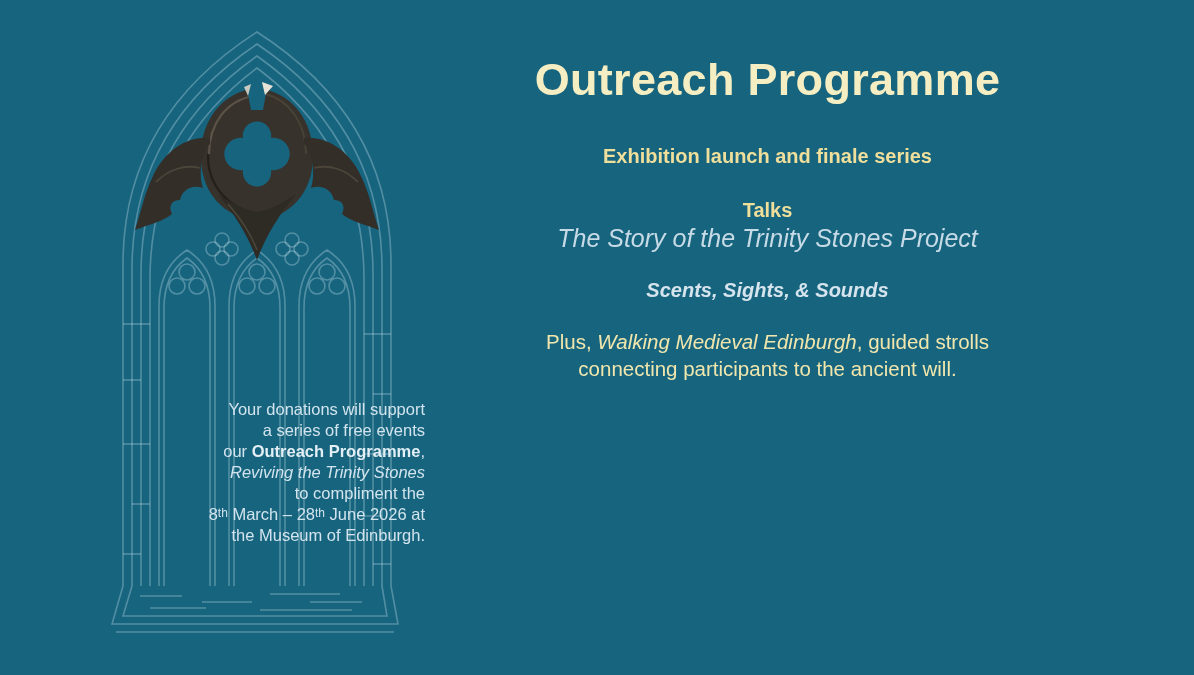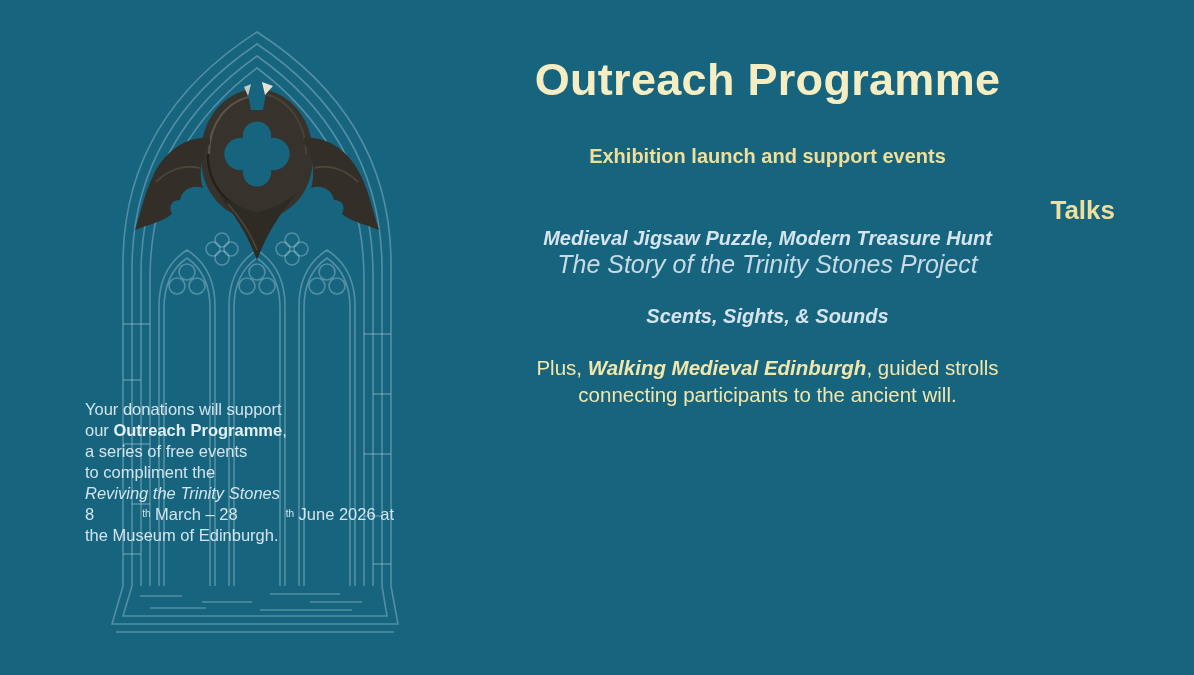--- a/index.html
+++ b/index.html
@@ -9,58 +9,57 @@
     background:#17647F;
     overflow:hidden;
     font-family:"Liberation Sans", sans-serif;
   }
   
   .window-figure{position:absolute;left:110px;top:24px;width:290px;height:616px;margin:0;}
   .window-figure svg{width:100%;height:100%;display:block;}
   
   .donation-note{
     position:absolute;left:85px;top:399px;width:340px;
-    text-align:left;
+    text-align:right;
     color:#D2E4ED;
     font-size:16.5px;line-height:21px;
   }
   .donation-note .note-line{white-space:nowrap;}
   .donation-note b{font-weight:bold;color:#E2EFF5;}
   .i{font-style:italic;}
-  .sup{font-size:10px;vertical-align:top;position:relative;top:-1px;padding-left:48px;}
+  .sup{font-size:12px;vertical-align:top;position:relative;top:-1px;}
   
   .content{position:absolute;left:420px;top:56px;width:695px;text-align:center;}
   .page-title{
     margin:0;font-size:45px;font-weight:bold;line-height:48px;
     color:#F6EEC3;letter-spacing:0.3px;
   }
   .subtitle{
     margin:40px 0 0;font-size:20px;font-weight:bold;line-height:24px;
     color:#EFDF9B;
   }
   .talks-heading{
-    margin:29px 0 0;font-size:26px;font-weight:bold;line-height:26px;
+    margin:29px 0 0;font-size:20px;font-weight:bold;line-height:26px;
     color:#EFDF9B;
-    text-align:right;
   }
   .talk{margin:26px 0 0;}
   .talk.first{margin-top:2px;}
   .talk-title{
     font-size:20px;font-weight:bold;font-style:italic;line-height:26px;
     color:#D5E4ED;
   }
   .talk-sub{
     font-size:25px;font-style:italic;line-height:26px;
     color:#C7DBE6;
   }
   .closing{
     margin:25px 0 0;font-size:20.5px;line-height:27px;
     color:#F1E7AD;
   }
-  .closing .em{font-weight:bold;font-style:italic;}
+  .closing .em{font-weight:normal;font-style:italic;}
   .closing-line{display:block;}
 </style>
 </head>
 <body>
 
 <div class="slide">
 
   <figure class="window-figure">
     <svg viewBox="0 0 290 616">
 
@@ -151,35 +150,34 @@
         <path fill="#2E2A24" d="M108,170 C126,192 138,212 147,236 C156,212 168,192 186,170
           C172,180 160,186 147,188 C134,186 122,180 108,170 Z"></path>
         <path stroke="#655C4B" stroke-width="1.6" fill="none" opacity="0.55" d="M118,180 C132,196 141,210 147,226"></path>
         <polygon points="120,118 128,112 126,124" fill="#CFCabb" opacity="0.0"></polygon>
       </g>
     </svg>
   </figure>
 
   <div class="donation-note">
     <div class="note-line"><span>Your donations will support</span></div>
+    <div class="note-line"><span>a series of free events</span></div>
     <div class="note-line"><span>our </span><b>Outreach Programme</b><span>,</span></div>
-    <div class="note-line"><span>a series of free events</span></div>
+    <div class="note-line"><span class="i">Reviving the Trinity Stones</span></div>
     <div class="note-line"><span>to compliment the</span></div>
-    <div class="note-line"><span class="i">Reviving the Trinity Stones</span></div>
     <div class="note-line"><span>8</span><span class="sup">th</span><span> March – 28</span><span class="sup">th</span><span> June 2026 at</span></div>
     <div class="note-line"><span>the Museum of Edinburgh.</span></div>
   </div>
 
   <main class="content">
     <h1 class="page-title">Outreach Programme</h1>
-    <h2 class="subtitle">Exhibition launch and support events</h2>
+    <h2 class="subtitle">Exhibition launch and finale series</h2>
     <h3 class="talks-heading">Talks</h3>
 
     <section class="talk first">
-      <div class="talk-title">Medieval Jigsaw Puzzle, Modern Treasure Hunt</div>
       <div class="talk-sub">The Story of the Trinity Stones Project</div>
     </section>
 
     <section class="talk">
       <div class="talk-title">Scents, Sights, &amp; Sounds</div>
     </section>
 
 
 
     <p class="closing">

